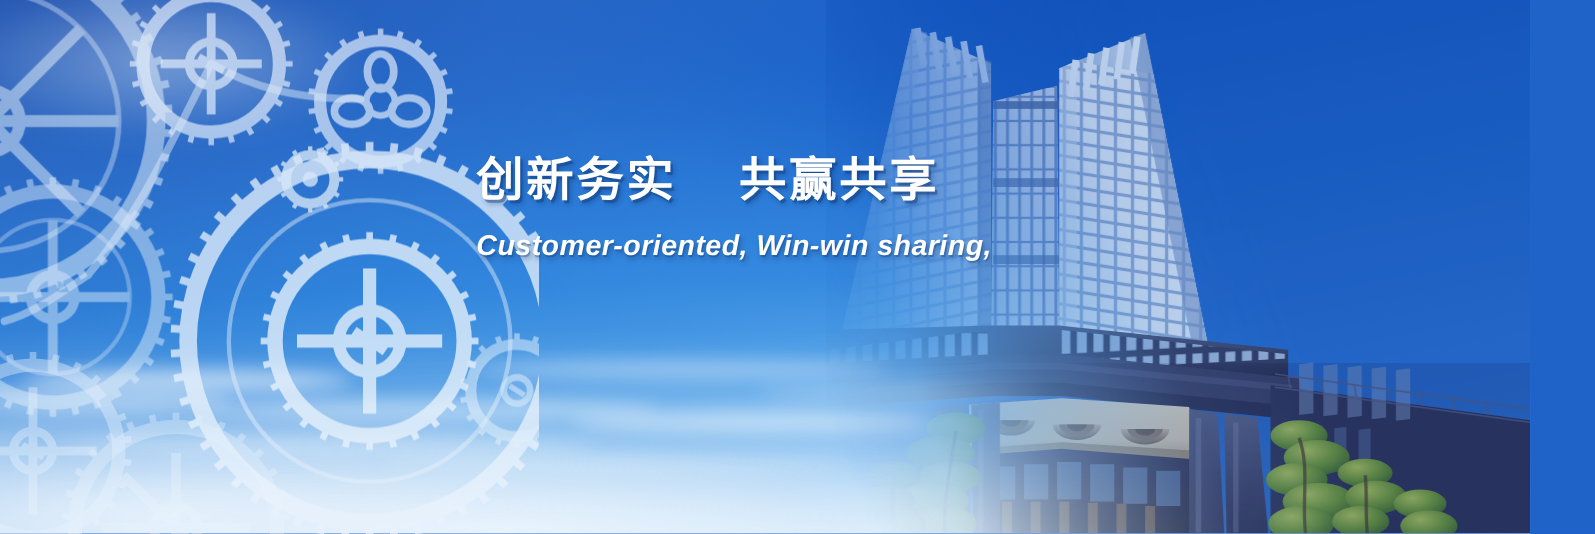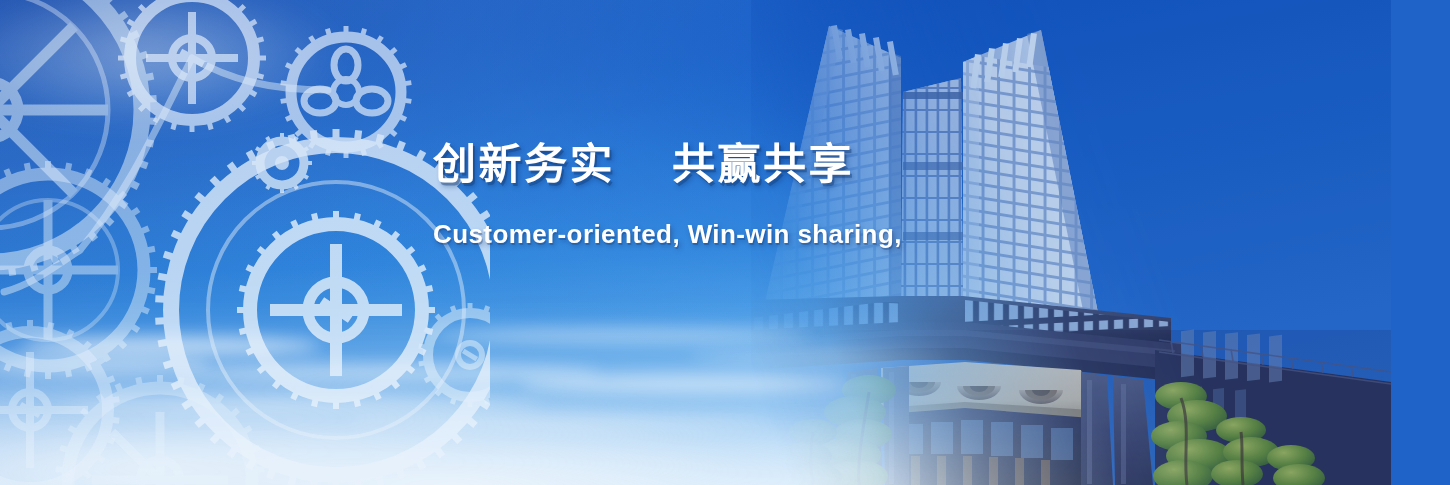--- a/index.html
+++ b/index.html
@@ -99,21 +99,21 @@
       3px 4px 5px rgba(10,40,95,.34);
   }
   .headline .gap{ display:inline-block; width:28px; }
   .subline{
     color:#ffffff; font-weight:600; font-size:26px; line-height:41px;
     letter-spacing:.4px; white-space:nowrap;
     text-shadow:
       1px 2px 0 rgba(25,65,125,.34),
       2px 3px 5px rgba(10,40,95,.34);
   }
-  #subtitle-wrap{ margin-top:23px; }
+  #subtitle-wrap{ margin-top:12px;font-style:italic; }
 </style>
 </head>
 <body>
 
 <div id="banner">
 
   <div class="layer" id="sky-base"></div>
   <div class="layer" id="sky-deep-right"></div>
   <div class="layer" id="sky-topleft-dark"></div>
 

